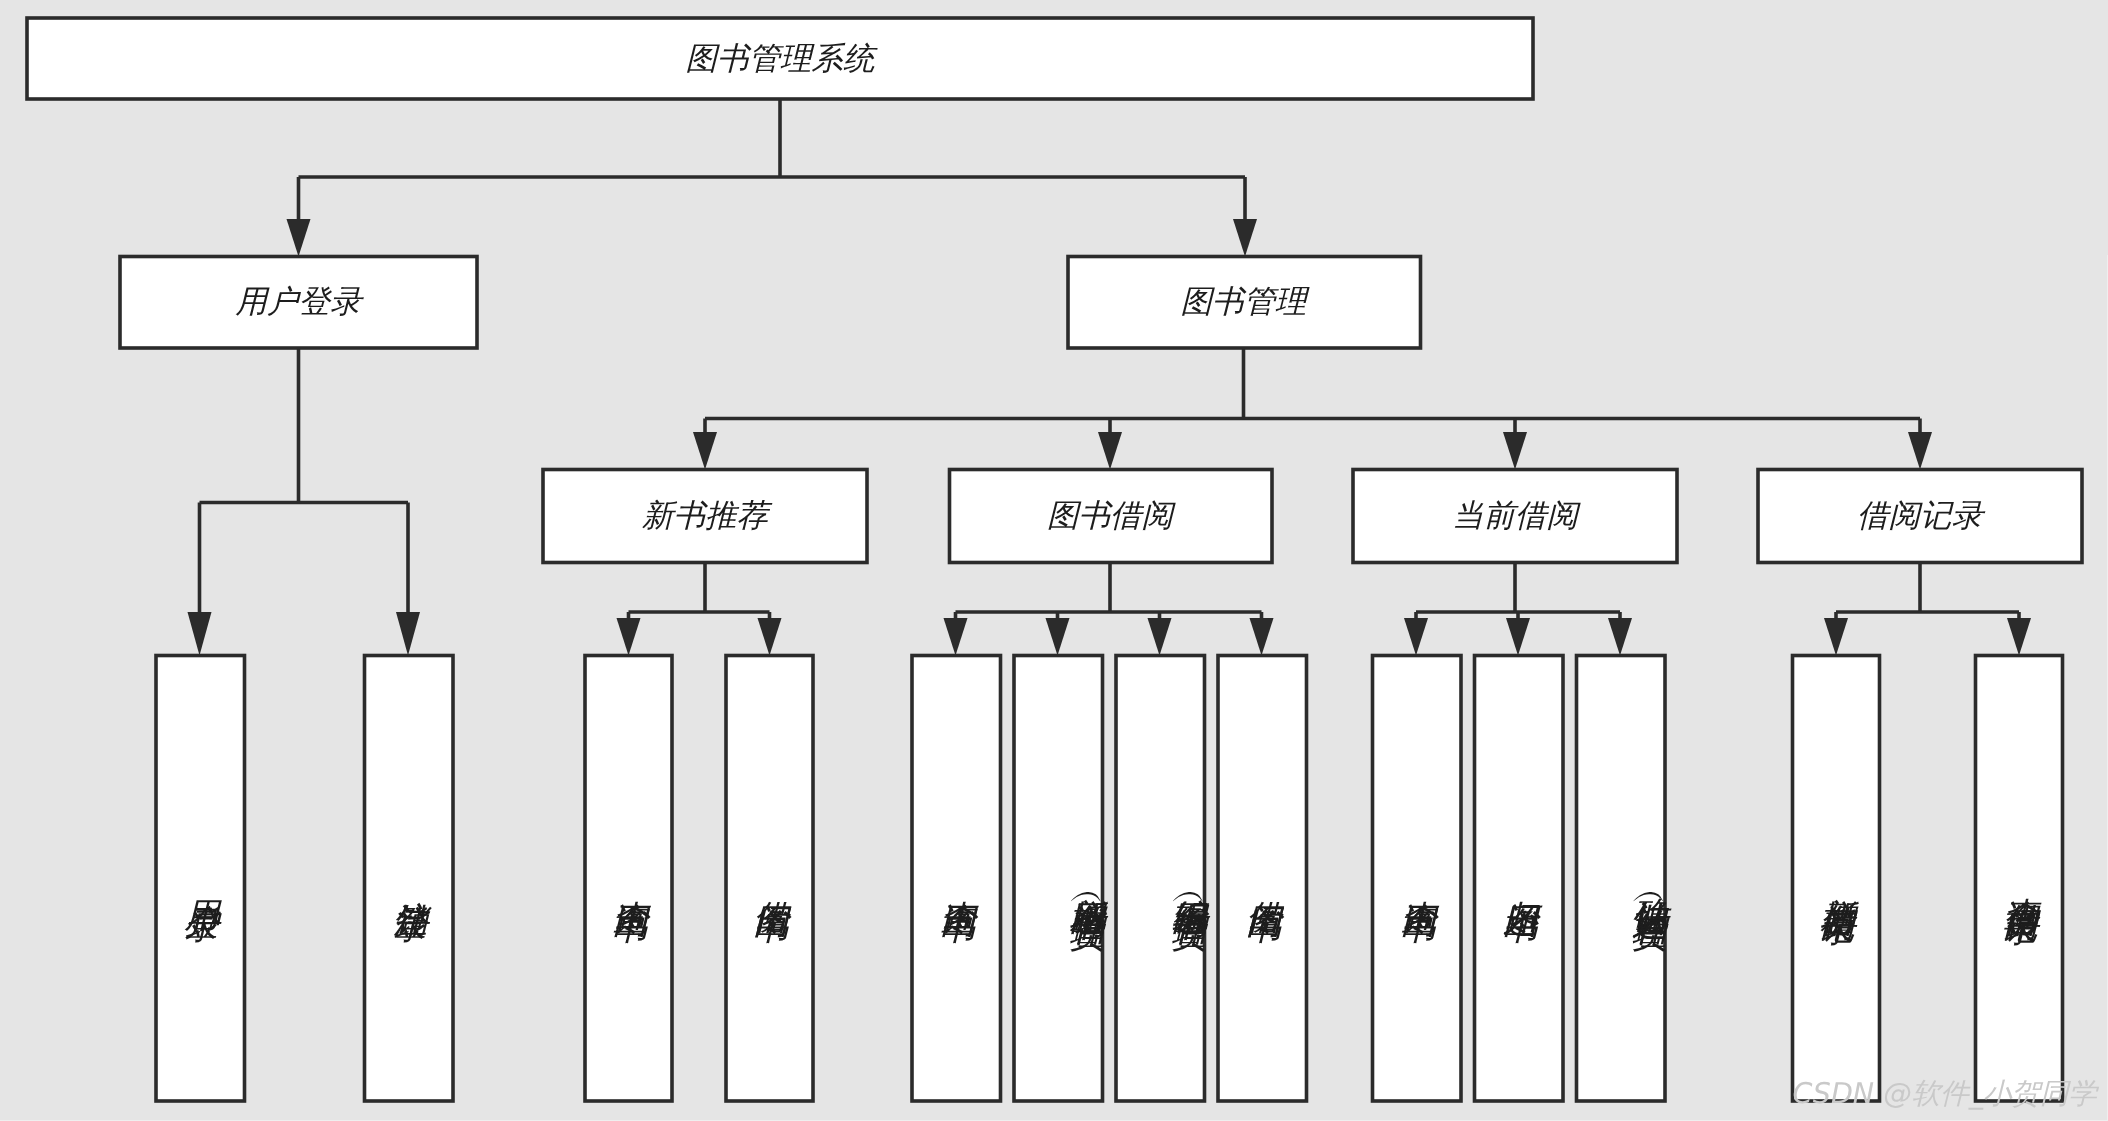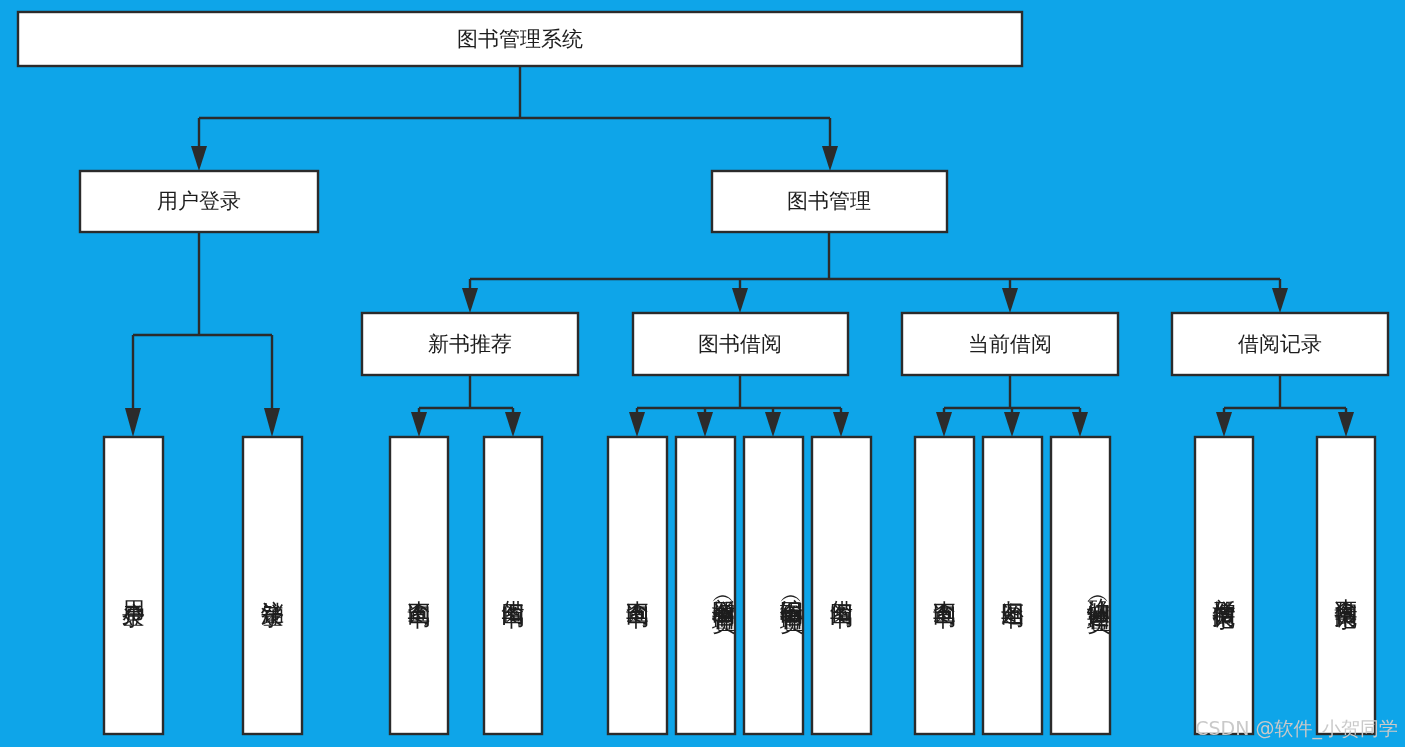--- a/index.html
+++ b/index.html
@@ -11,21 +11,22 @@
   body {
     width: 1405px;
     height: 747px;
     overflow: hidden;
     font-family: "DejaVu Sans", "Liberation Sans", sans-serif;
   }
   #diagram-root {
     position: relative;
     width: 1405px;
     height: 747px;
-    background: #0ea5e9;
+    background: #e5e5e5;
+    font-style: italic;
   }
   svg#tree-canvas {
     position: absolute;
     left: 0;
     top: 0;
     width: 1405px;
     height: 747px;
     display: block;
   }
   .node-rect {

